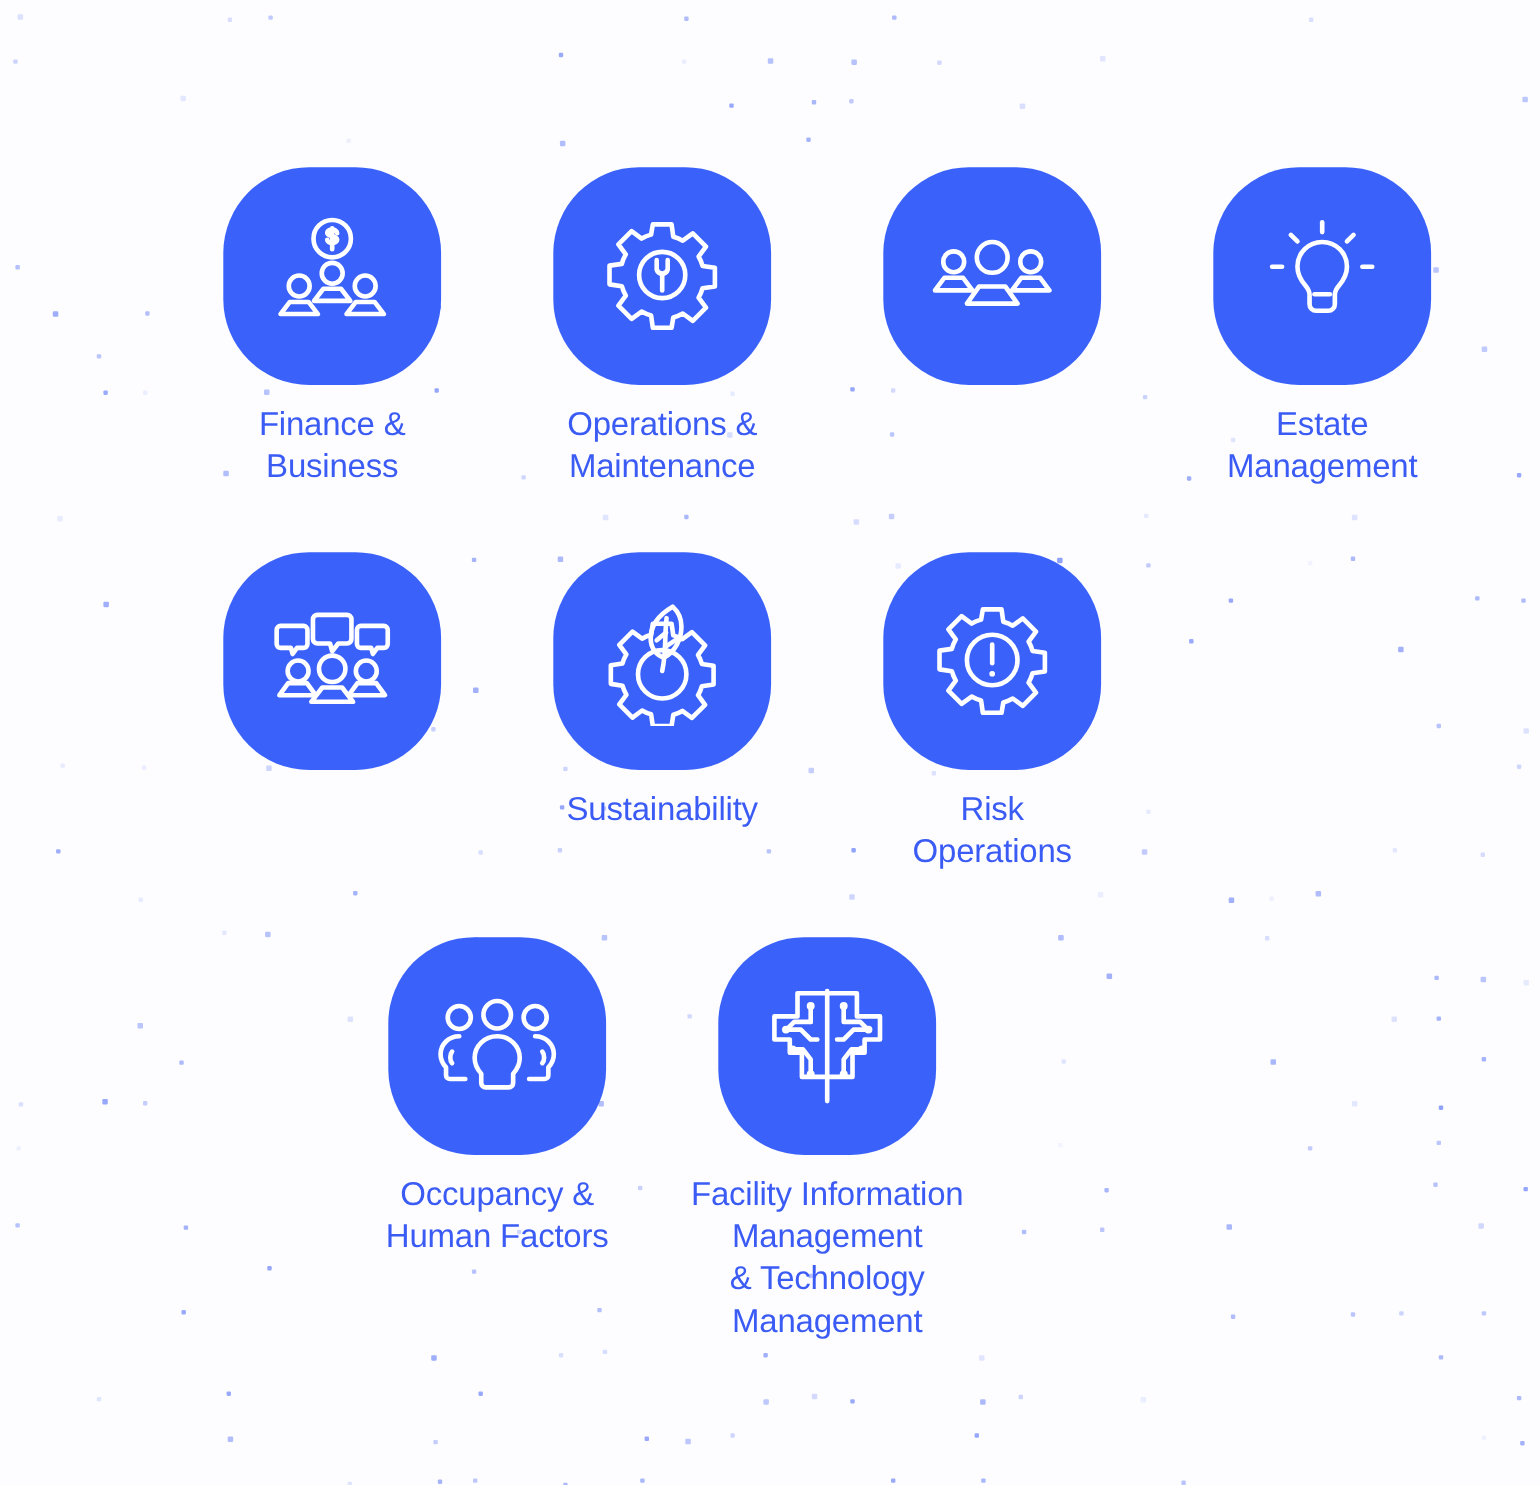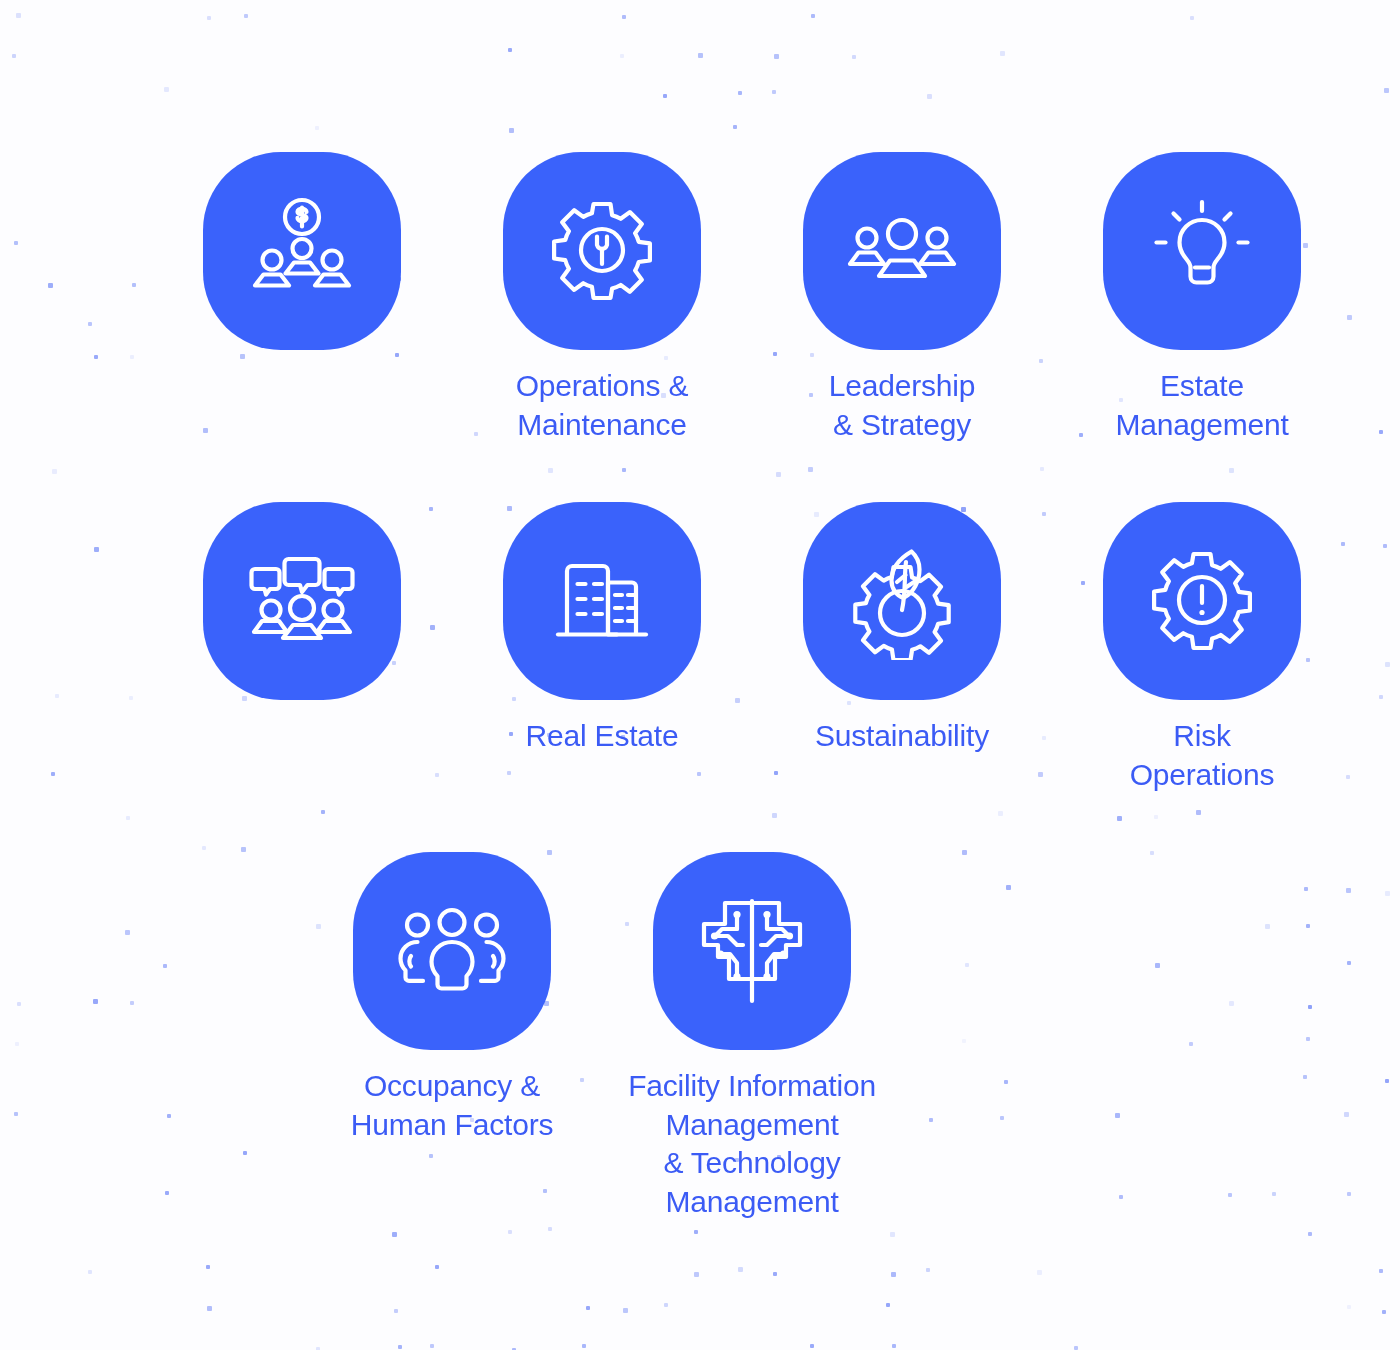--- a/index.html
+++ b/index.html
@@ -297,20 +297,22 @@
             <circle cx="59" cy="25" r="17"></circle>
             <path d="M59 15.5v19M63.5 20c0-2-2-3.2-4.5-3.2s-4.5 1.1-4.5 2.9c0 4.2 9 2 9 6.2 0 1.9-2 3.1-4.5 3.1s-4.5-1.2-4.5-3.1"></path>
             <circle cx="59" cy="56.5" r="9.5"></circle>
             <path d="M42.5 81.5 51 70.5h16l8.5 11z"></path>
             <circle cx="29" cy="68" r="9.5"></circle>
             <path d="M12 93.5 20.5 82.5h17L46 93.5z"></path>
             <circle cx="89" cy="68" r="9.5"></circle>
             <path d="M72 93.5 80.5 82.5h17L106 93.5z"></path>
           </svg>
         </div>
+        <div class="label">Finance &amp;
+Business</div>
       </div>
 
       <div class="cell">
         <div class="tile">
           <svg width="118" height="118" viewBox="0 0 118 118" fill="none" stroke="#ffffff" stroke-width="4.2" stroke-linecap="round" stroke-linejoin="round">
             <path d="M50.5 12h17l1.6 11.2a36.5 36.5 0 0 1 8.6 3.6l9.1-6.7 12 12-6.7 9.1c1.6 2.7 2.8 5.6 3.6 8.6l11.2 1.6v17l-11.2 1.6a36.5 36.5 0 0 1-3.6 8.6l6.7 9.1-12 12-9.1-6.7a36.5 36.5 0 0 1-8.6 3.6L67.5 106h-17l-1.6-11.2a36.5 36.5 0 0 1-8.6-3.6l-9.1 6.7-12-12 6.7-9.1a36.5 36.5 0 0 1-3.6-8.6L11.1 66.5v-17l11.2-1.6c.8-3 2-5.9 3.6-8.6l-6.7-9.1 12-12 9.1 6.7c2.7-1.6 5.6-2.8 8.6-3.6z"></path>
             <circle cx="59" cy="58" r="21"></circle>
             <path d="M54 44.5v8.5a5.2 5.2 0 0 0 10 0v-8.5"></path>
             <path d="M59 58.2V72"></path>
           </svg>
@@ -323,22 +325,20 @@
         <div class="tile">
           <svg width="118" height="118" viewBox="0 0 118 118" fill="none" stroke="#ffffff" stroke-width="4.2" stroke-linecap="round" stroke-linejoin="round">
             <circle cx="59" cy="42" r="14"></circle>
             <path d="M36 84 47 68.5h24L82 84z"></path>
             <circle cx="24" cy="46" r="9.5"></circle>
             <path d="M7 72 15.5 60.5h17L41 72z"></path>
             <circle cx="94" cy="46" r="9.5"></circle>
             <path d="M77 72 85.5 60.5h17L111 72z"></path>
           </svg>
         </div>
-        <div class="label">Leadership
-&amp; Strategy</div>
       </div>
 
       <div class="cell">
         <div class="tile">
           <svg width="118" height="118" viewBox="0 0 118 118" fill="none" stroke="#ffffff" stroke-width="4.2" stroke-linecap="round" stroke-linejoin="round">
             <path d="M59 28c-12.5 0-22.5 10-22.5 22.4 0 7.6 3.8 13.1 7.2 17.1 2.4 2.9 3.8 5 3.8 8.2v8.8a6 6 0 0 0 6 6h11a6 6 0 0 0 6-6v-8.8c0-3.2 1.4-5.3 3.8-8.2 3.4-4 7.2-9.5 7.2-17.1C81.5 38 71.5 28 59 28z"></path>
             <path d="M52 75.5h14"></path>
             <path d="M59 10v9"></path>
             <path d="M30.5 21.5l6 6"></path>
             <path d="M87.5 21.5l-6 6"></path>
@@ -363,33 +363,20 @@
             <circle cx="59" cy="66" r="12"></circle>
             <path d="M40 96 50 83h18l10 13z"></path>
             <circle cx="28" cy="68" r="9.5"></circle>
             <path d="M11 90 19 79h17l8 11z"></path>
             <circle cx="90" cy="68" r="9.5"></circle>
             <path d="M74 90 82 79h17l8 11z"></path>
           </svg>
         </div>
       </div>
 
-      <div class="cell">
-        <div class="tile">
-          <svg width="118" height="118" viewBox="0 0 118 118" fill="none" stroke="#ffffff" stroke-width="4.2" stroke-linecap="round" stroke-linejoin="round">
-            <path d="M24 92V29a5 5 0 0 1 5-5h31a5 5 0 0 1 5 5v63"></path>
-            <path d="M65 92V40.5h24a4 4 0 0 1 4 4V92"></path>
-            <path d="M15 92.5h59"></path>
-            <path d="M65 92.5h38"></path>
-            <path d="M34.5 42h8M51 42h8M34.5 57h8M51 57h8M34.5 72h8M51 72h8"></path>
-            <path d="M72 53h7M85 53h7M72 66h7M85 66h7M72 79h7M85 79h7"></path>
-          </svg>
-        </div>
-        <div class="label">Real Estate</div>
-      </div>
 
       <div class="cell">
         <div class="tile">
           <svg width="118" height="118" viewBox="0 0 118 118" fill="none" stroke="#ffffff" stroke-width="4.2" stroke-linecap="round" stroke-linejoin="round">
             <path d="M50.5 25h17l1.6 10.6c2.9.8 5.7 2 8.2 3.5l8.7-6.4 12 12-6.4 8.7c1.5 2.5 2.7 5.3 3.5 8.2l10.6 1.6v17l-10.6 1.6c-.8 2.9-2 5.7-3.5 8.2l6.4 8.7-12 12-8.7-6.4c-2.5 1.5-5.3 2.7-8.2 3.5L67.5 118h-17l-1.6-10.6a34 34 0 0 1-8.2-3.5l-8.7 6.4-12-12 6.4-8.7a34 34 0 0 1-3.5-8.2L12.3 79.7v-17l10.6-1.6c.8-2.9 2-5.7 3.5-8.2l-6.4-8.7 12-12 8.7 6.4c2.5-1.5 5.3-2.7 8.2-3.5z"></path>
             <circle cx="59" cy="71" r="22"></circle>
             <path d="M68.5 9.5c-12 7-20 17-20 29 0 8.5 5 15 12 17.5 10-5.5 16-16.5 16-28.5 0-7-3-13.5-8-18z"></path>
             <path d="M63 20c-2 14 0 30 -4 48"></path>
             <path d="M62.5 33 54 40M63.5 45l9-6"></path>
           </svg>

